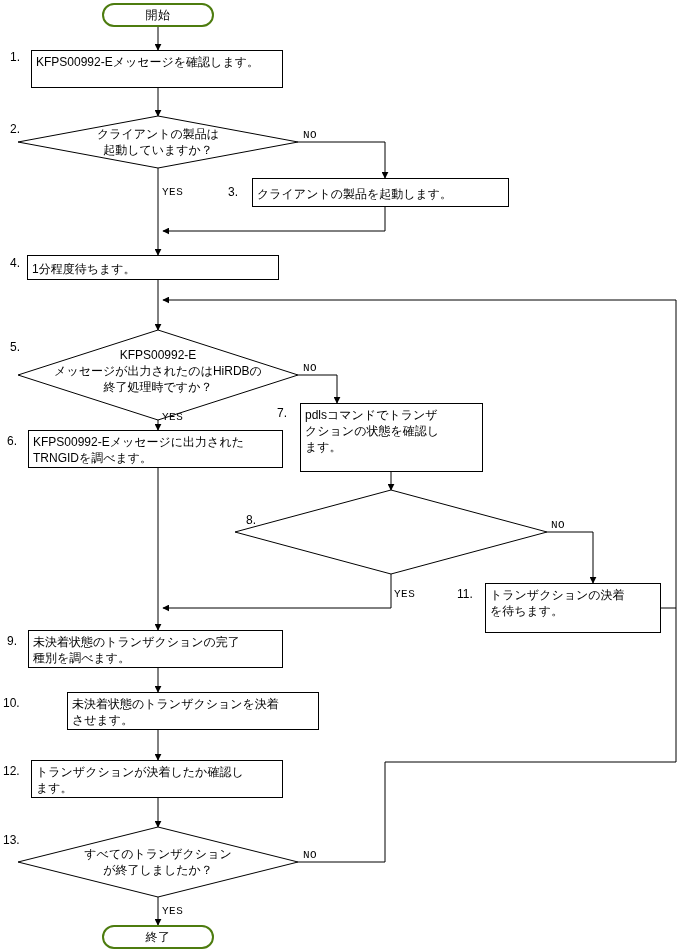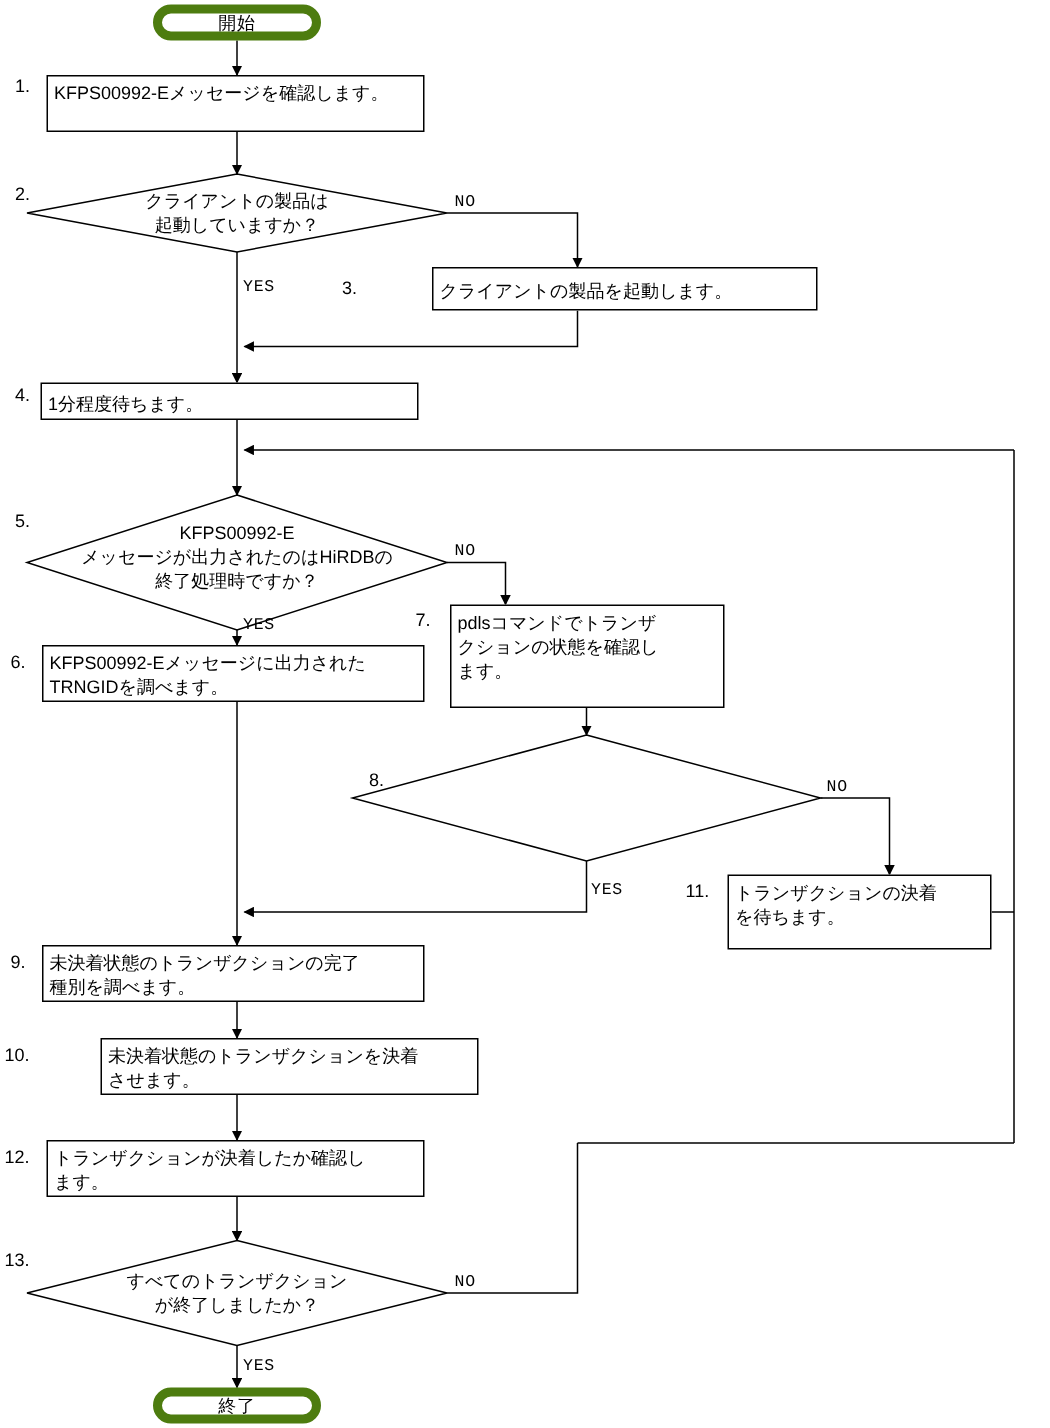--- a/index.html
+++ b/index.html
@@ -24,21 +24,21 @@
     width: 700px;
     height: 952px;
   }
   .node {
     position: absolute;
     box-sizing: border-box;
   }
 
   
   .terminator {
-    border: 6px solid #4d7c0f;
+    border: 2px solid #4d7c0f;
     border-radius: 14px;
     background: #fff;
     display: flex;
     align-items: center;
     justify-content: center;
     font-size: 12px;
     letter-spacing: 0.5px;
   }
 
   
@@ -158,21 +158,21 @@
   <div class="step-num" style="left:10px; top:50px;">1.</div>
   <div class="node process" style="left:31px; top:50px; width:252px; height:38px;">KFPS00992-Eメッセージを確認します。</div>
 
   <div class="step-num" style="left:10px; top:122px;">2.</div>
   <div class="decision-label" style="left:58px; top:118px; width:200px; height:48px;">クライアントの製品は
 起動していますか？</div>
   <div class="branch-label mono" style="left:303px; top:129px;">NO</div>
   <div class="branch-label mono" style="left:162px; top:186px;">YES</div>
 
   <div class="step-num" style="left:228px; top:185px;">3.</div>
-  <div class="node process" style="left:252px; top:178px; width:257px; height:29px; align-items:center;margin-left:36px;">クライアントの製品を起動します。</div>
+  <div class="node process" style="left:252px; top:178px; width:257px; height:29px; align-items:center;">クライアントの製品を起動します。</div>
 
   <div class="step-num" style="left:10px; top:256px;">4.</div>
   <div class="node process" style="left:27px; top:255px; width:252px; height:25px; align-items:center;">1分程度待ちます。</div>
 
   <div class="step-num" style="left:10px; top:340px;">5.</div>
   <div class="decision-label" style="left:23px; top:343px; width:270px; height:56px;">KFPS00992-E
 メッセージが出力されたのはHiRDBの
 終了処理時ですか？</div>
   <div class="branch-label mono" style="left:303px; top:362px;">NO</div>
   <div class="branch-label mono" style="left:162px; top:411px;">YES</div>

